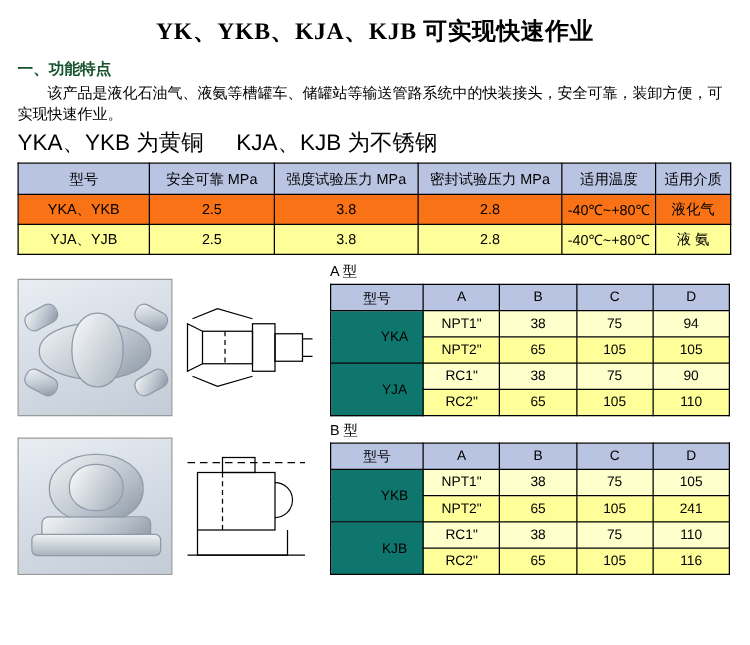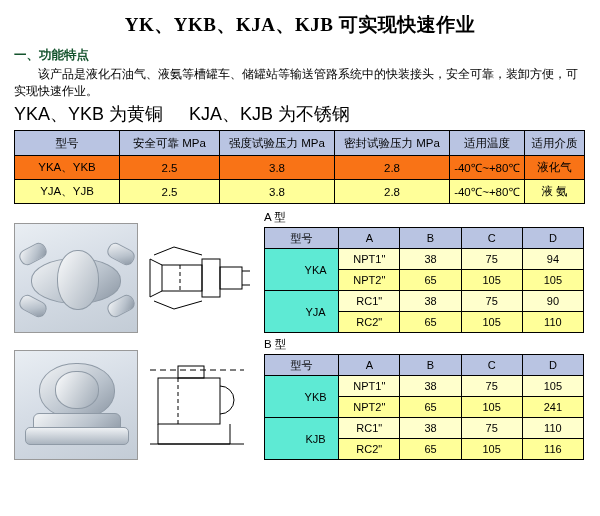--- a/index.html
+++ b/index.html
@@ -130,21 +130,21 @@
     text-align: center;
     font-size: 11px;
     height: 18px;
     font-family: "Liberation Sans", sans-serif;
   }
   table.dim thead th {
     background: #b9c4e2;
     font-weight: normal;
   }
   table.dim td.model {
-    background: #5eead4;
+    background: #0f766e;
     padding-left: 29px;
   }
   table.dim td.val {
     background: #ffffcc;
   }
   table.dim tr.alt td.val, table.dim tr.alt td.model {
     background: #ffff99;
   }
   .col-model { width: 74px; }
   .col-v { width: 61px; }

